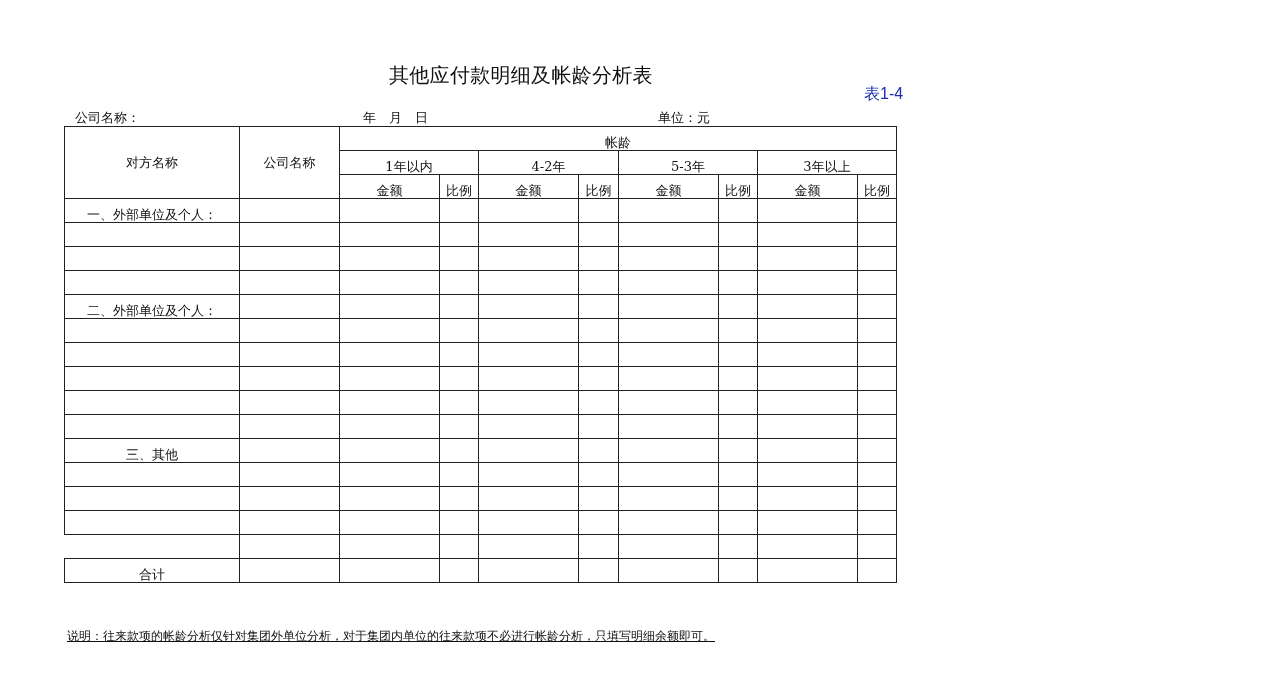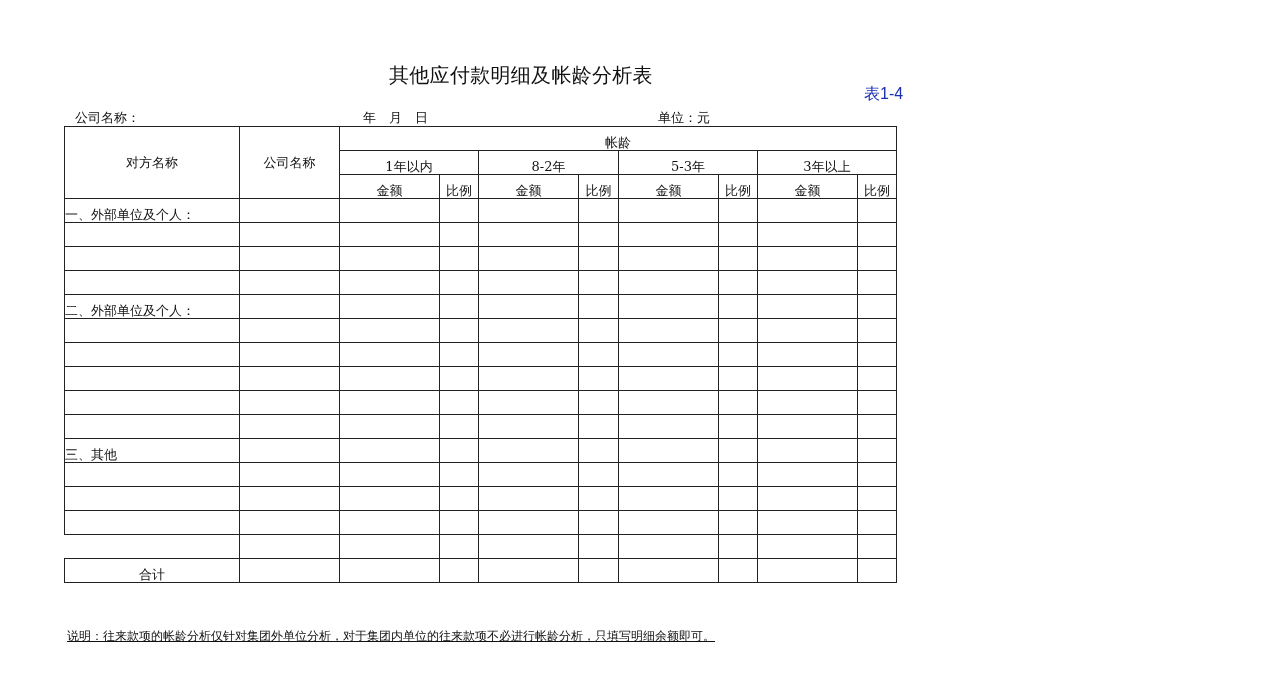--- a/index.html
+++ b/index.html
@@ -27,21 +27,21 @@
     .grid {
       position: absolute; left: 64px; top: 126px;
       border-collapse: collapse; table-layout: fixed;
       font-size: 13px;
     }
     .grid td {
       border: 1.5px solid #222; padding: 0; height: 23px;
       text-align: center; vertical-align: bottom; line-height: 14px;
       white-space: nowrap; overflow: hidden;
     }
-    .grid td.sec { text-align: left; padding-left: 0; }
+    .grid td.sec { text-align: center; padding-left: 0; }
     .grid td.hdr-main { vertical-align: middle; margin-left: 12px; }
     .grid td.noleft { border-left: none; border-top: none; border-bottom: 1.5px solid #222; }
     .grid tr.gap td.c0 { border-left: none; }
     .note {
       position: absolute; left: 67px; top: 628px;
       font-size: 12px; text-decoration: underline; white-space: nowrap;
     }
   </style>
 </head>
 <body>
@@ -66,21 +66,21 @@
       <col style="width:39px">
   </colgroup>
   <tbody>
       <tr>
     <td rowspan="3" class="hdr-main">对方名称</td>
     <td rowspan="3" class="hdr-main">公司名称</td>
     <td colspan="8">帐龄</td>
   </tr>
   <tr>
     <td colspan="2">1年以内</td>
-    <td colspan="2">8-2年</td>
+    <td colspan="2">4-2年</td>
     <td colspan="2">5-3年</td>
     <td colspan="2">3年以上</td>
   </tr>
   <tr>
     <td>金额</td>
     <td>比例</td>
     <td>金额</td>
     <td>比例</td>
     <td>金额</td>
     <td>比例</td>

